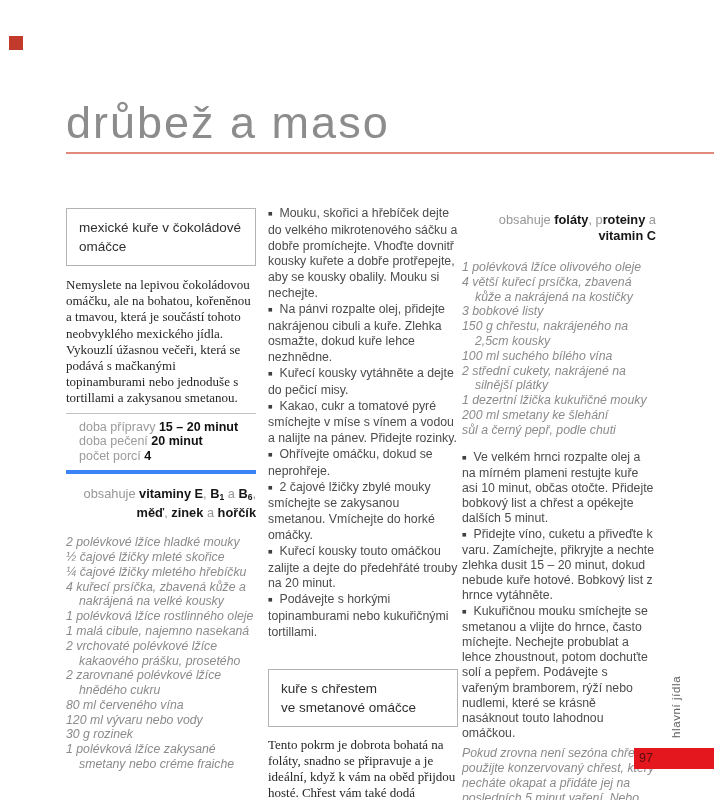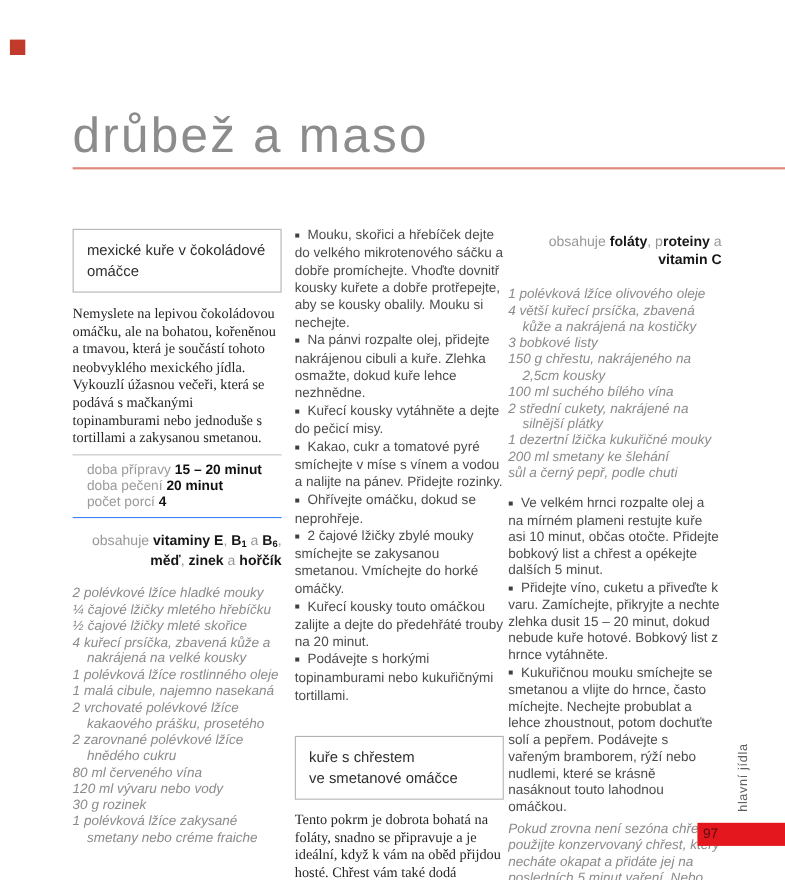--- a/index.html
+++ b/index.html
@@ -28,21 +28,21 @@
   }
   .col2 .recipe-box{margin-top:28px;}
 
   .intro{
     font-family:"Liberation Serif",serif;font-size:13px;line-height:16.2px;
     color:#262626;margin:11px 0 0;
   }
   .col2 .intro{margin-top:10px;}
 
   .info-block{
-    border-top:1px solid #c3c3c3;border-bottom:1px solid #3b82f6;
+    border-top:1px solid #c3c3c3;border-bottom:4px solid #3b82f6;
     margin-top:6px;padding:6px 0 7px 13px;
   }
   .info-row{font-size:12.5px;line-height:14.5px;color:#9b9b9b;}
   .info-label{color:#9b9b9b;}
   .info-value{color:#111;font-weight:bold;}
 
   .nutrients{margin:12px 0 0;font-size:12.8px;line-height:16px;color:#979797;text-align:right;}
   .col3 .nutrients{margin-top:6px;}
   .seg-b{font-weight:bold;color:#161616;}
   .seg-sub{font-size:8.5px;vertical-align:-2px;}
@@ -94,22 +94,22 @@
     </div>
     <p class="intro">Nemyslete na lepivou čokoládovou omáčku, ale na bohatou, kořeněnou a tmavou, která je součástí tohoto neobvyklého mexického jídla. Vykouzlí úžasnou večeři, která se podává s mačkanými topinamburami nebo jednoduše s tortillami a zakysanou smetanou.</p>
     <div class="info-block">
         <div class="info-row"><span class="info-label">doba přípravy</span> <span class="info-value">15 – 20 minut</span></div>
         <div class="info-row"><span class="info-label">doba pečení</span> <span class="info-value">20 minut</span></div>
         <div class="info-row"><span class="info-label">počet porcí</span> <span class="info-value">4</span></div>
       </div>
     <p class="nutrients"><span>obsahuje </span><span class="seg-b">vitaminy E</span><span>, </span><span class="seg-b">B</span><span class="seg-b seg-sub">1</span><span> a </span><span class="seg-b">B</span><span class="seg-b seg-sub">6</span><span>, </span><span class="seg-b">měď</span><span>, </span><span class="seg-b">zinek</span><span> a </span><span class="seg-b">hořčík</span></p>
     <div class="ingredients">
         <div class="ingredient">2 polévkové lžíce hladké mouky</div>
+        <div class="ingredient">½ čajové lžičky mleté skořice</div>
         <div class="ingredient">¼ čajové lžičky mletého hřebíčku</div>
-        <div class="ingredient">½ čajové lžičky mleté skořice</div>
         <div class="ingredient">4 kuřecí prsíčka, zbavená kůže a nakrájená na velké kousky</div>
         <div class="ingredient">1 polévková lžíce rostlinného oleje</div>
         <div class="ingredient">1 malá cibule, najemno nasekaná</div>
         <div class="ingredient">2 vrchovaté polévkové lžíce kakaového prášku, prosetého</div>
         <div class="ingredient">2 zarovnané polévkové lžíce hnědého cukru</div>
         <div class="ingredient">80 ml červeného vína</div>
         <div class="ingredient">120 ml vývaru nebo vody</div>
         <div class="ingredient">30 g rozinek</div>
         <div class="ingredient">1 polévková lžíce zakysané smetany nebo créme fraiche</div>
       </div>

